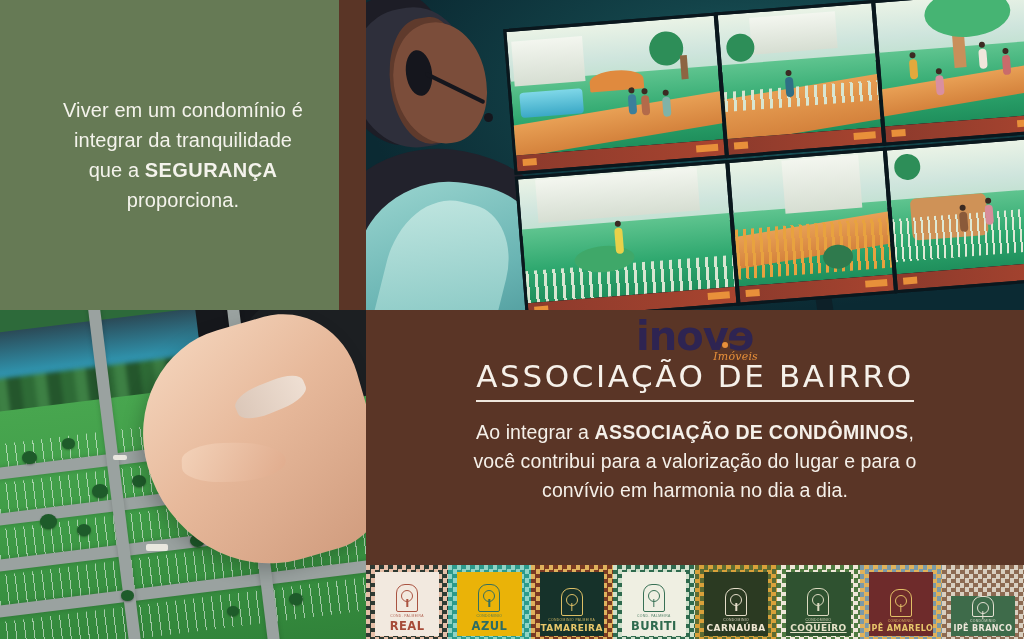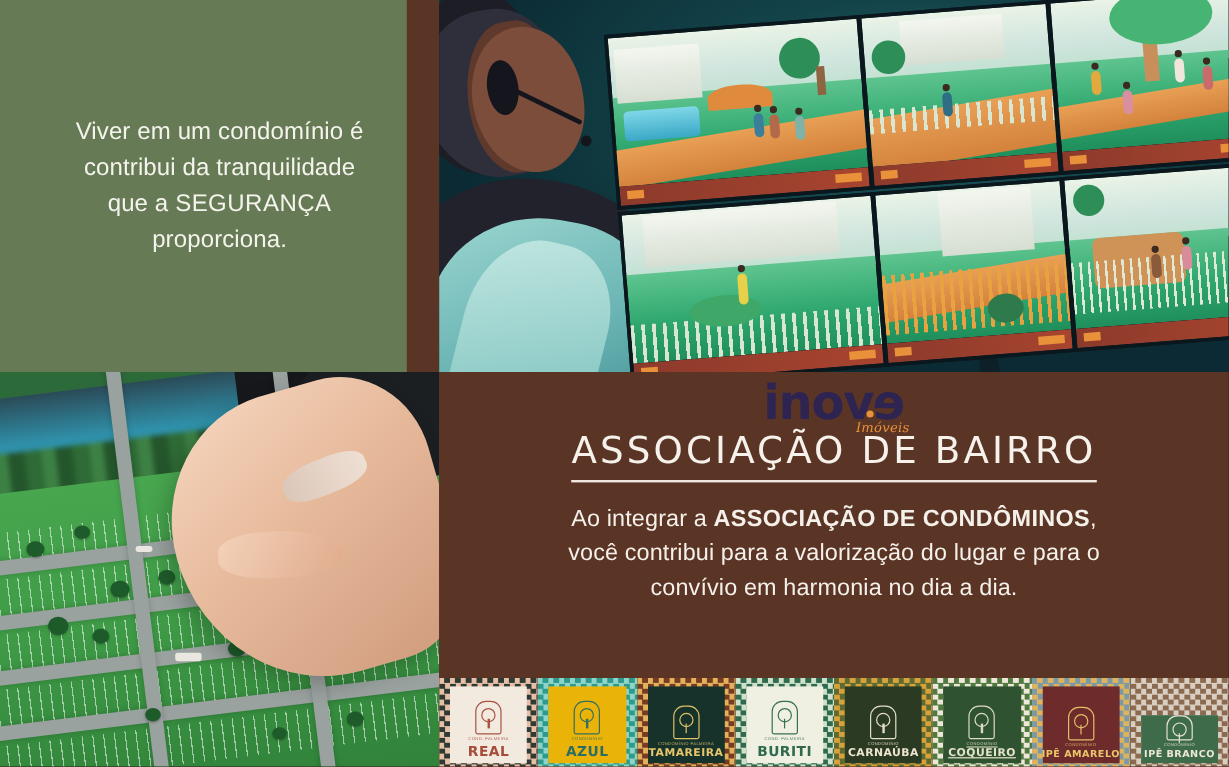--- a/index.html
+++ b/index.html
@@ -11,21 +11,21 @@
   .q-tl{left:0;top:0;width:339px;height:310px;background:#667A55;}
   .q-tr{left:366px;top:0;width:658px;height:310px;}
   .q-bl{left:0;top:310px;width:366px;height:329px;}
   .q-br{left:366px;top:310px;width:658px;height:329px;background:#5A3526;}
 
   
   .green-inner{position:absolute;left:0;top:0;width:366px;height:310px;
     display:flex;align-items:center;justify-content:center;}
   .green-text{color:#F4F3EC;font-size:20px;line-height:1.5;text-align:center;
     letter-spacing:.1px;width:330px;}
-  .green-text b{font-weight:400;letter-spacing:.4px;}
+  .green-text b{font-weight:700;letter-spacing:.4px;}
 
   
   .cctv{position:absolute;inset:0;
     background:
       radial-gradient(ellipse 60% 70% at 60% 30%, #1e5d63 0%, #134349 45%, #0b2a33 100%),
       linear-gradient(160deg,#124048 0%,#0a2630 100%);}
   .star{position:absolute;width:2px;height:2px;border-radius:50%;background:rgba(190,235,240,.75);}
   
   .op-head{position:absolute;left:-14px;top:8px;width:118px;height:140px;border-radius:52% 48% 44% 56%;
     background:#2e2f3b;transform:rotate(-9deg);}
@@ -147,21 +147,21 @@
 </style>
 </head>
 <body>
 
 <div class="page">
 
   <div class="q q-tl">
     <div class="green-inner">
       <div class="green-text">
         <span>Viver em um condomínio é</span><br>
-        <span>contribui da tranquilidade</span><br>
+        <span>integrar da tranquilidade</span><br>
         <span>que a </span><b>SEGURANÇA</b><br>
         <span>proporciona.</span>
       </div>
     </div>
   </div>
 
   <div class="q q-tr">
     <div class="cctv">
       <span class="star" style="left:110px;top:170px"></span>
       <span class="star" style="left:142px;top:212px"></span>

